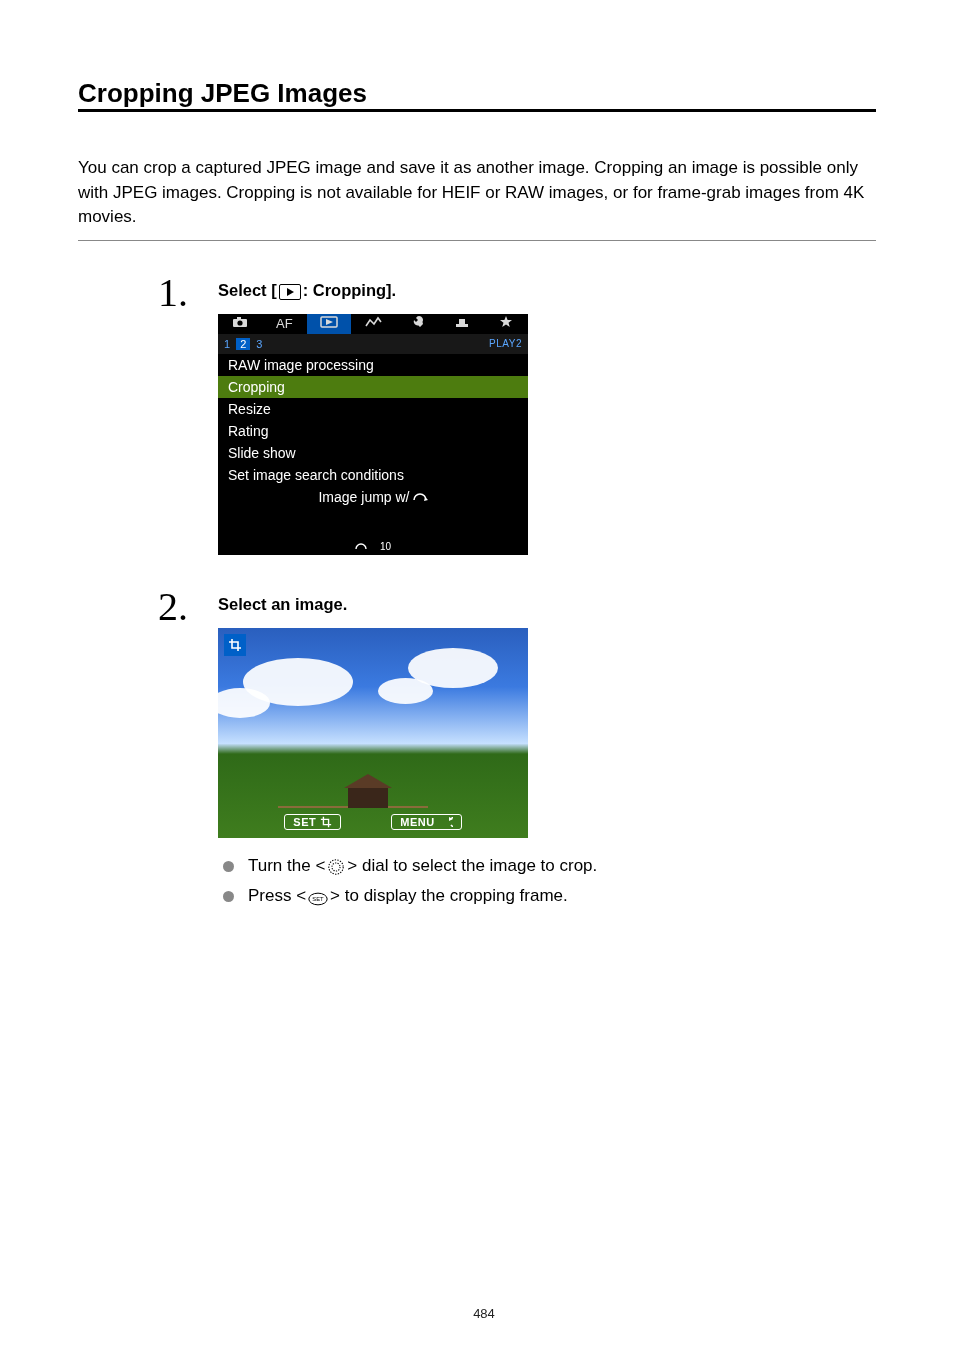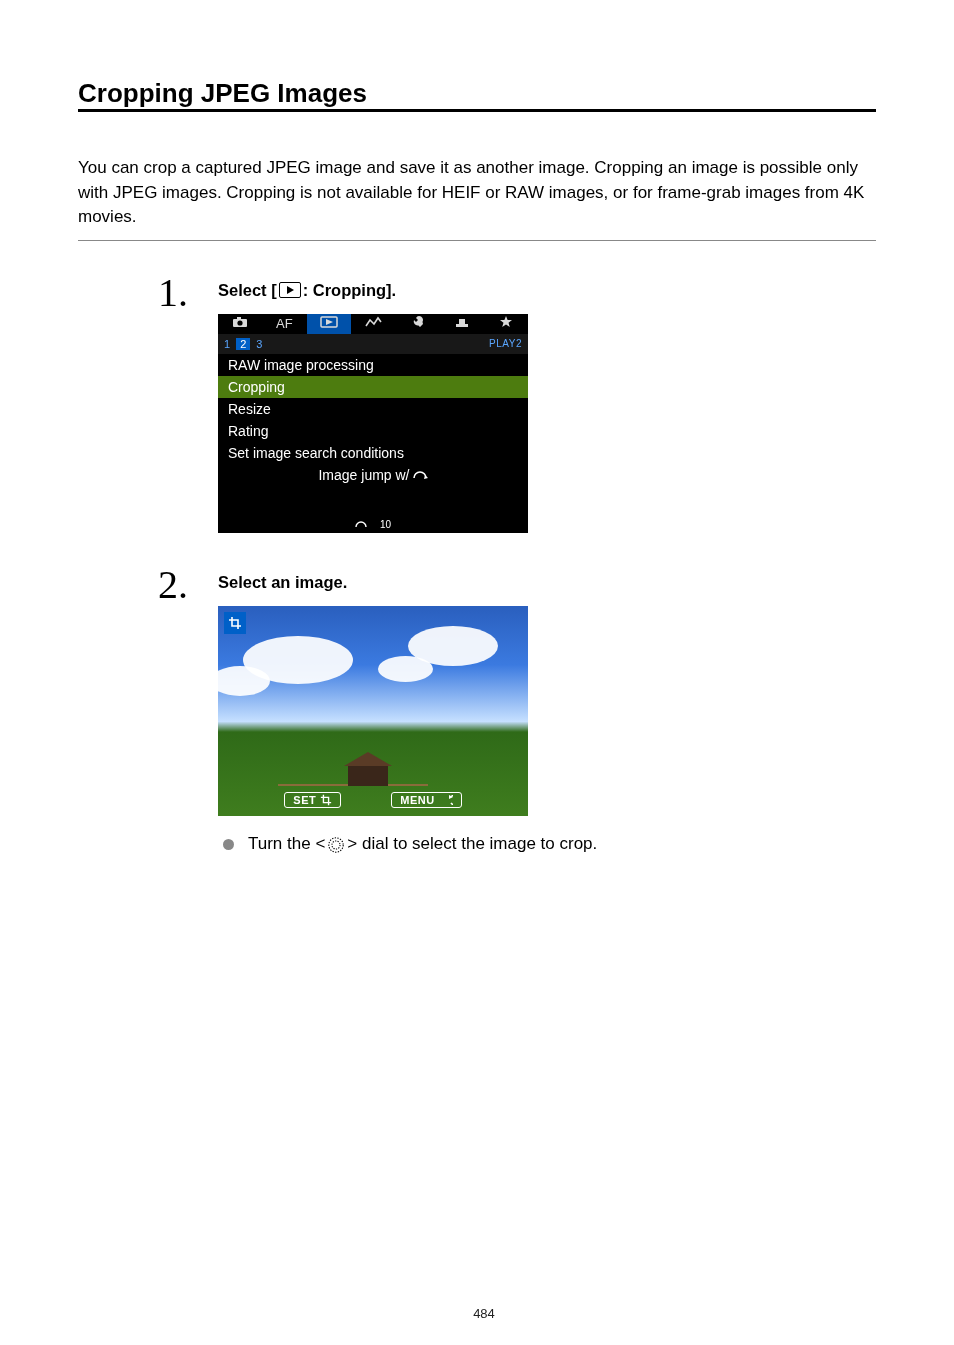--- a/index.html
+++ b/index.html
@@ -4,21 +4,21 @@
 <style>
   html,body{margin:0;padding:0;background:#fff;color:#000;}
   body{font-family:Arial,Helvetica,sans-serif;width:954px;min-height:1345px;position:relative;}
   .page{padding:78px 78px 0 78px;}
   h1{font-size:26px;font-weight:bold;margin:0 0 6px 0;border-bottom:3px solid #000;}
   .intro{font-size:17px;line-height:1.45;margin:44px 0 10px 0;border-bottom:1px solid #888;padding-bottom:10px;}
   ol.steps{list-style:none;margin:40px 0 0 80px;padding:0;}
   ol.steps>li{position:relative;padding-left:60px;margin-bottom:40px;}
   .stepnum{position:absolute;left:0;top:-12px;font-family:"Times New Roman",serif;font-size:40px;}
   .stepnum::after{content:".";}
-  .steptitle{font-weight:bold;font-size:16.5px;display:flex;align-items:center;gap:2px;margin-top:4px;}
+  .steptitle{font-weight:bold;font-size:16.5px;display:flex;align-items:flex-end;gap:2px;margin-top:4px;}
   .plbx{display:inline-flex;align-items:center;justify-content:center;width:20px;height:14px;border:1.5px solid #000;border-radius:2px;}
   .plbx svg{display:block;}
   .shot{width:310px;margin-top:14px;}
 
   
   .menu{background:#000;color:#fff;font-size:13px;}
   .tabrow{display:flex;height:20px;}
   .tabrow .t{flex:1;display:flex;align-items:center;justify-content:center;opacity:.85;}
   .tabrow .t.sel{background:#0060c8;}
   .subrow{display:flex;align-items:center;height:20px;padding:0 6px;background:#181818;font-size:11px;}
@@ -129,20 +129,21 @@
           <div class="subrow">
             <span class="pg">1</span>
             <span class="pg sel">2</span>
             <span class="pg">3</span>
             <span class="plytag">PLAY2</span>
           </div>
           <div class="mitem">RAW image processing</div>
           <div class="mitem sel">Cropping</div>
           <div class="mitem">Resize</div>
           <div class="mitem">Rating</div>
+          <div class="mitem">Slide show</div>
           <div class="mitem">Set image search conditions</div>
           <div class="jumprow">
             <span class="lab">
               <span>Image jump w/</span>
               <span class="arcicon">
                 <svg width="16" height="10" viewBox="0 0 16 10">
                     <path d="M2 8 A6 6 0 0 1 14 8" fill="none" stroke="#fff" stroke-width="1.6"></path>
                     <polygon points="13,5 16,8 12,9" fill="#fff"></polygon>
                   </svg>
               </span>
@@ -200,18 +201,28 @@
         <li>
           <span>Turn the &lt; </span>
           <span class="inic">
             <svg width="18" height="18" viewBox="0 0 20 20">
               <circle cx="10" cy="10" r="8" fill="none" stroke="#000" stroke-width="1.2" stroke-dasharray="1.5 1.5"></circle>
               <circle cx="10" cy="10" r="4.5" fill="none" stroke="#000" stroke-width="1.2" stroke-dasharray="1.4 1.4"></circle>
             </svg>
           </span>
           <span> &gt; dial to select the image to crop.</span>
         </li>
+        <li>
+          <span>Press &lt; </span>
+          <span class="inic">
+            <svg width="20" height="14" viewBox="0 0 24 16">
+              <ellipse cx="12" cy="8" rx="11" ry="7" fill="none" stroke="#000" stroke-width="1.2"></ellipse>
+              <text x="12" y="11" font-size="7" font-family="Arial" text-anchor="middle" fill="#000">SET</text>
+            </svg>
+          </span>
+          <span> &gt; to display the cropping frame.</span>
+        </li>
       </ul>
     </li>
   </ol>
 </div>
 
 <div class="pagenum">484</div>
 
 </body></html>

